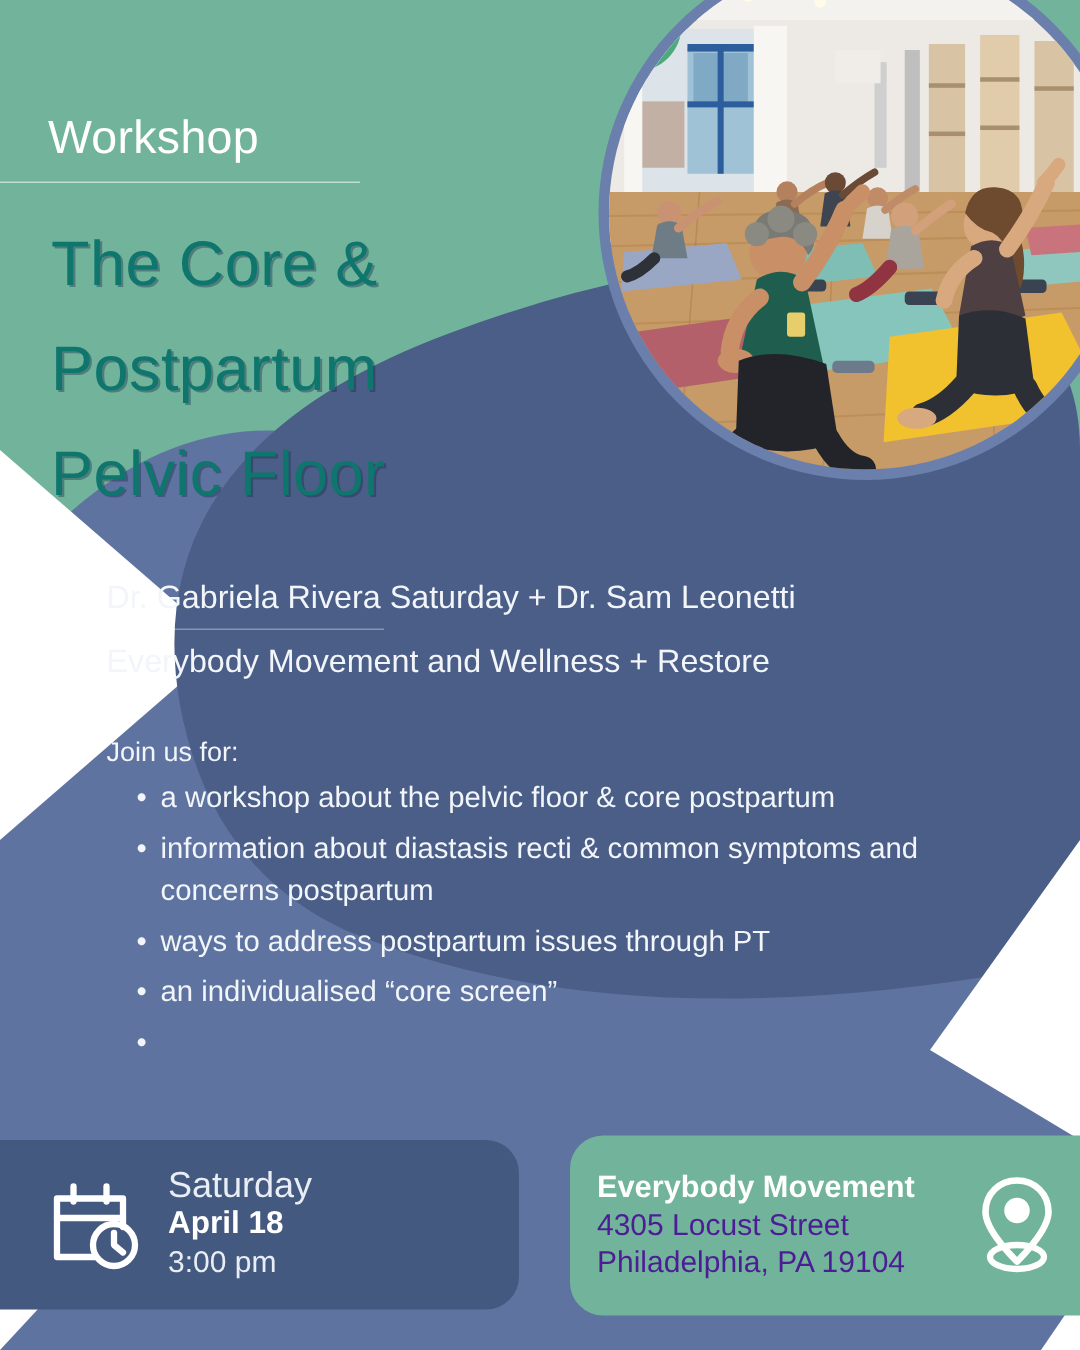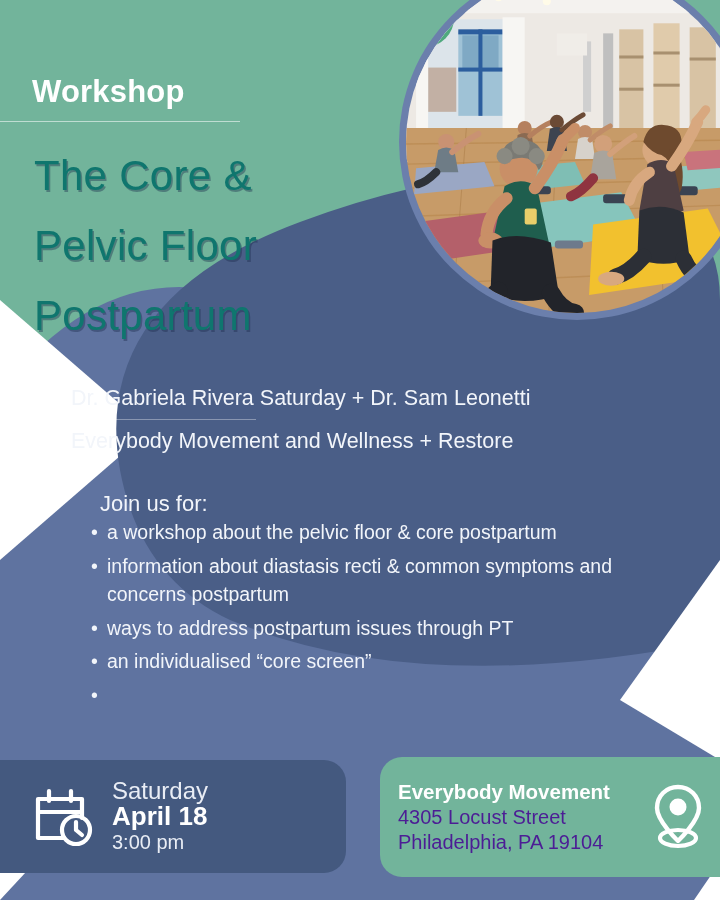--- a/index.html
+++ b/index.html
@@ -33,21 +33,21 @@
     width:100%;height:100%;
     border-radius:50%;
     overflow:hidden;
     position:relative;
   }
   .photo-svg{position:absolute;inset:0;width:100%;height:100%;display:block;}
 
   
   .eyebrow{
     position:absolute;left:32px;top:74px;
-    font-size:31px;font-weight:bold;color:#ffffff;
+    font-size:31px;font-weight:normal;color:#ffffff;
     letter-spacing:.2px;
     font-family:"Liberation Sans", sans-serif;
   }
   .eyebrow-rule{
     position:absolute;left:0px;top:121px;
     width:240px;height:1px;
     background:rgba(255,255,255,.55);
   }
   .title{
     position:absolute;left:34px;top:141px;
@@ -69,21 +69,21 @@
     font-size:21.5px;color:#F2F5FA;line-height:30px;white-space:nowrap;
   }
   .presenter-rule{
     width:185px;height:1px;background:rgba(255,255,255,.35);
     margin:6px 0 6px 0;
   }
 
   
   .joinus{
     position:absolute;left:71px;top:491px;
-    font-size:22px;color:#F2F5FA;margin-left:29px;
+    font-size:18px;color:#F2F5FA;
   }
   .bullets{
     position:absolute;left:71px;top:518px;width:600px;
     margin:0;padding:0;list-style:none;
   }
   .bullets li{
     position:relative;
     padding-left:36px;
     font-size:19.5px;color:#F2F5FA;
     line-height:28.5px;
@@ -101,21 +101,21 @@
     background:#44597F;
     border-radius:0 22px 22px 0;
     display:flex;align-items:center;
   }
   .date-icon{
     margin-left:62px;
     width:62px;height:62px;flex:none;
   }
   .date-text{margin-left:18px;color:#ffffff;}
   .date-day{font-size:24px;line-height:25px;color:#E9EDF5;}
-  .date-date{font-size:26px;line-height:26px;font-weight:bold;color:#ffffff;}
+  .date-date{font-size:21px;line-height:26px;font-weight:bold;color:#ffffff;}
   .date-time{font-size:20px;line-height:26px;color:#E9EDF5;}
 
   
   .loc-card{
     position:absolute;left:380px;top:757px;
     width:370px;height:120px;
     background:#72B49B;
     border-radius:22px 0 0 22px;
     display:flex;align-items:center;justify-content:flex-start;
   }
@@ -299,22 +299,22 @@
         </g>
       </svg>
     </div>
   </div>
 
   <div class="eyebrow">Workshop</div>
   <div class="eyebrow-rule"></div>
 
   <div class="title">
     <span class="ln">The Core &amp;</span>
+    <span class="ln">Postpartum</span>
     <span class="ln">Pelvic Floor</span>
-    <span class="ln">Postpartum</span>
   </div>
 
   <div class="presenters">
     <div class="presenter-line">Dr. Gabriela Rivera Saturday + Dr. Sam Leonetti</div>
     <div class="presenter-rule"></div>
     <div class="presenter-line">Everybody Movement and Wellness + Restore</div>
   </div>
 
   <div class="joinus">Join us for:</div>
 

